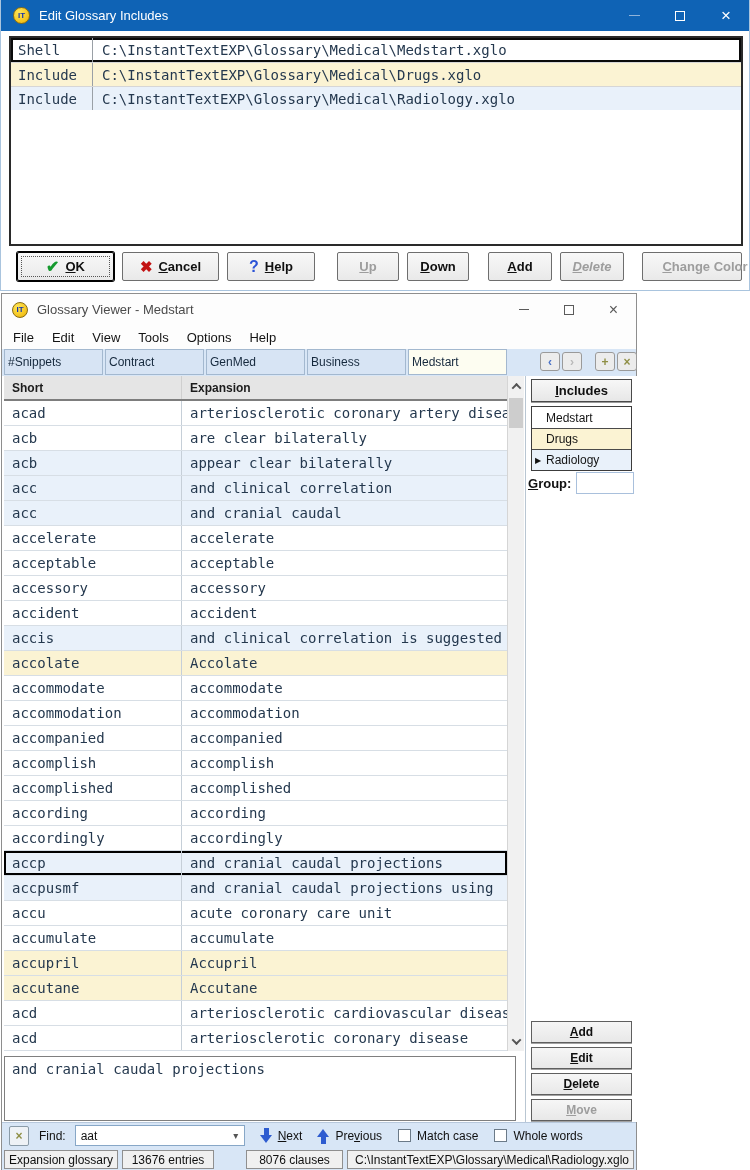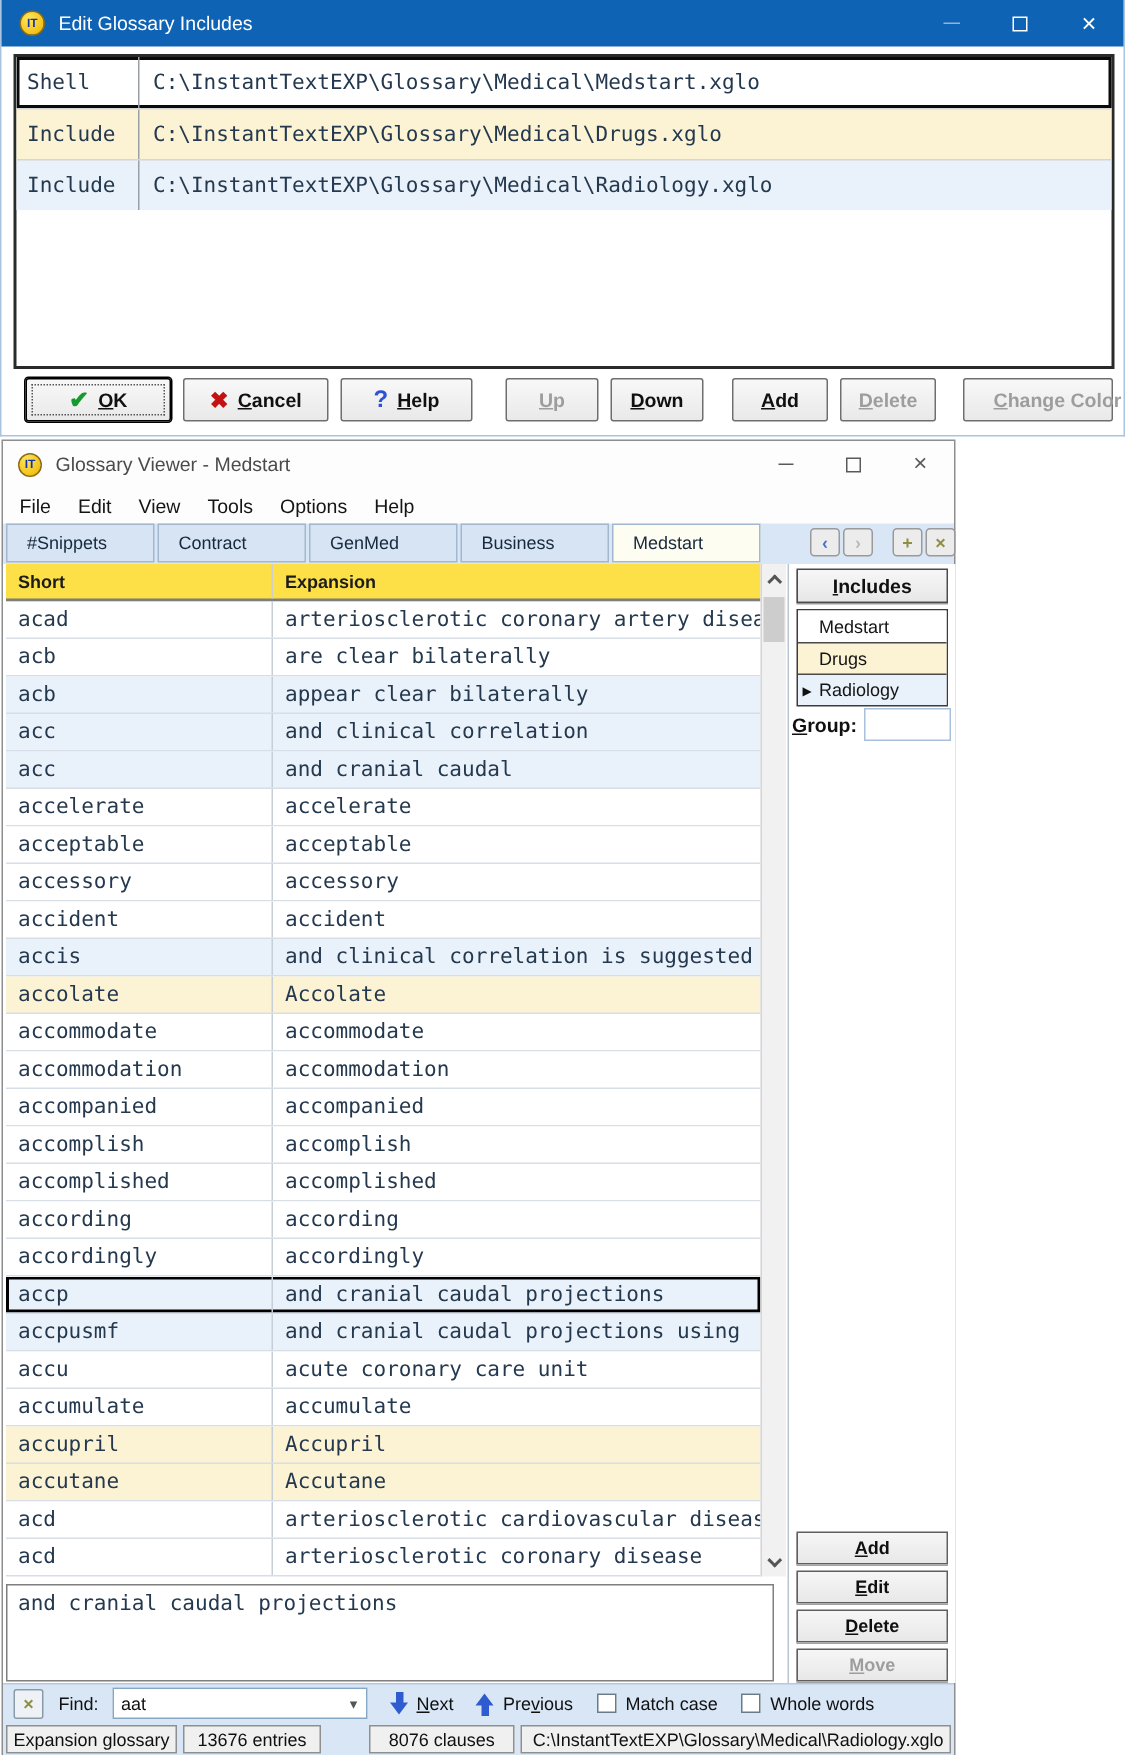--- a/index.html
+++ b/index.html
@@ -23,21 +23,21 @@
     display:flex; align-items:center; justify-content:center; flex:0 0 auto; }
   .d-title { color:#fff; font-size:13px; margin-left:9px; flex:1 1 auto;
     white-space:nowrap; overflow:hidden; }
   .tb-ctl { width:46px; height:31px; display:flex; align-items:center; justify-content:center; }
   .tb-min-bar { width:11px; height:1px; background:#8fb3da; }
   .tb-max-box { width:10px; height:10px; border:1px solid #fff; }
   .tb-x { color:#fff; font-size:17px; line-height:1; }
 
   .d-list { position:absolute; left:8px; top:36px; width:734px; height:210px;
     background:#fff; border:2px solid #2a2a2a; }
-  .d-row { height:34px; display:flex; align-items:center; font-size:14px;
+  .d-row { height:24px; display:flex; align-items:center; font-size:14px;
     color:var(--text-navy,#24384e);justify-content:center; }
   .d-row.yellow { background:var(--row-yellow,#fbf3d3); }
   .d-row.blue   { background:var(--row-blue,#e9f1fa); }
   .d-row.selected { box-shadow:inset 0 0 0 2px #0a0a0a; }
   .d-row + .d-row { border-top:1px solid #d6d6d6; }
   .d-type { width:82px; padding-left:7px; border-right:1px solid #9aa0a6; height:100%;
             display:flex; align-items:center; }
   .d-path { padding-left:9px; flex:1; white-space:nowrap; overflow:hidden; }
 
   .wbtn { position:absolute; top:252px; height:29px;
@@ -63,28 +63,28 @@
   .v-x { color:#5a5a5a; font-size:16px; line-height:1; }
 
   .v-menubar { position:absolute; left:0; top:31px; right:0; height:24px; background:#fdfdfd;
     display:flex; align-items:center; font-size:13px; color:#141414; padding-left:2px; }
   .menu-item { padding:0 9px; }
 
   .v-tabbar { position:absolute; left:0; top:55px; right:0; height:27px;
     background:var(--bar-blue,#d8e6f6); display:flex; align-items:flex-start; padding-left:2px; }
   .tab { width:99px; height:26px; margin-right:2px; border:1px solid #a3b8cf;
     background:var(--tab-blue,#d7e4f4); font-size:12px; color:#16293d;
-    padding-left:13px; line-height:24px; white-space:nowrap; overflow:hidden; }
+    padding-left:3px; line-height:24px; white-space:nowrap; overflow:hidden; }
   .tab.active { background:var(--tab-selected,#fdfdf1); }
   .tab-nav { position:absolute; top:3px; width:20px; height:19px; background:#ececec;
     border:1px solid #9a9a9a; border-radius:3px; display:flex; align-items:center;
     justify-content:center; font-size:12px; font-weight:bold; line-height:1; }
 
   .tbl-header { position:absolute; left:2px; top:82px; width:503px; height:25px;
-    background:#fde047; border-bottom:2px solid #7d7d7d; display:flex; align-items:center;
+    background:#e5e5e5; border-bottom:2px solid #7d7d7d; display:flex; align-items:center;
     font-size:12px; font-weight:bold; color:#1c1c1c; }
   .th-short { width:178px; padding-left:8px; border-right:1px solid #cfcfcf; height:100%;
     display:flex; align-items:center; }
   .th-exp { padding-left:8px; }
 
   .tbl-rows { position:absolute; left:2px; top:107px; width:503px; }
   .t-row { height:25px; display:flex; align-items:center; font-size:14px;
     color:var(--text-navy,#24384e); border-bottom:1px solid #d7dee5; background:#fff; }
   .t-row.blue { background:var(--row-blue,#e9f1fa); }
   .t-row.yellow { background:var(--row-yellow,#fbf3d3); }
@@ -215,21 +215,21 @@
   </div>
       <div class="wbtn disabled " style="left:336px;width:62px;">
       <span><u>U</u>p</span>
   </div>
       <div class="wbtn  " style="left:406px;width:62px;">
       <span><u>D</u>own</span>
   </div>
       <div class="wbtn  " style="left:487px;width:64px;">
       <span><u>A</u>dd</span>
   </div>
-      <div class="wbtn disabled " style="left:559px;width:64px;">
+      <div class="wbtn disabled " style="left:559px;width:64px;font-style:italic;">
       <span><u>D</u>elete</span>
   </div>
       <div class="wbtn disabled " style="left:641px;width:100px;padding-left:26px;">
       <span><u>C</u>hange Color</span>
   </div>
     </div>
 </div>
 
 <div id="viewer">
   <div class="v-titlebar">

